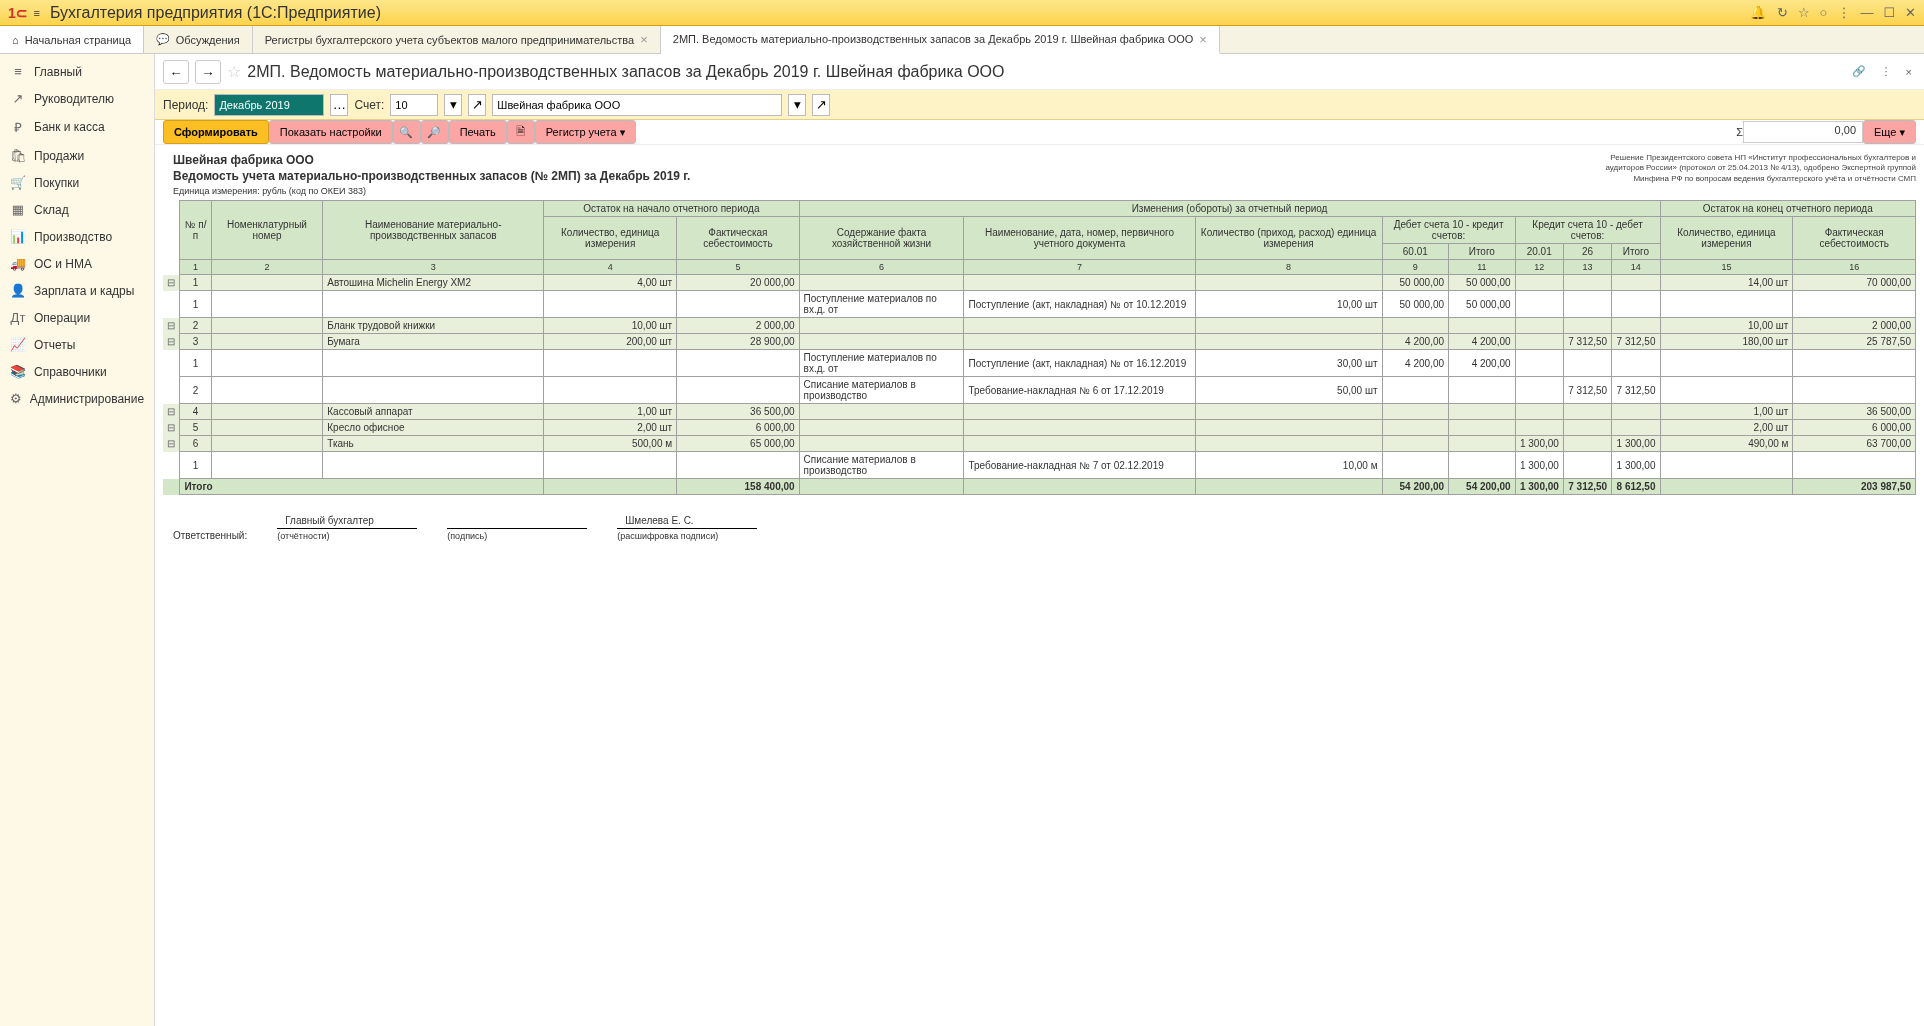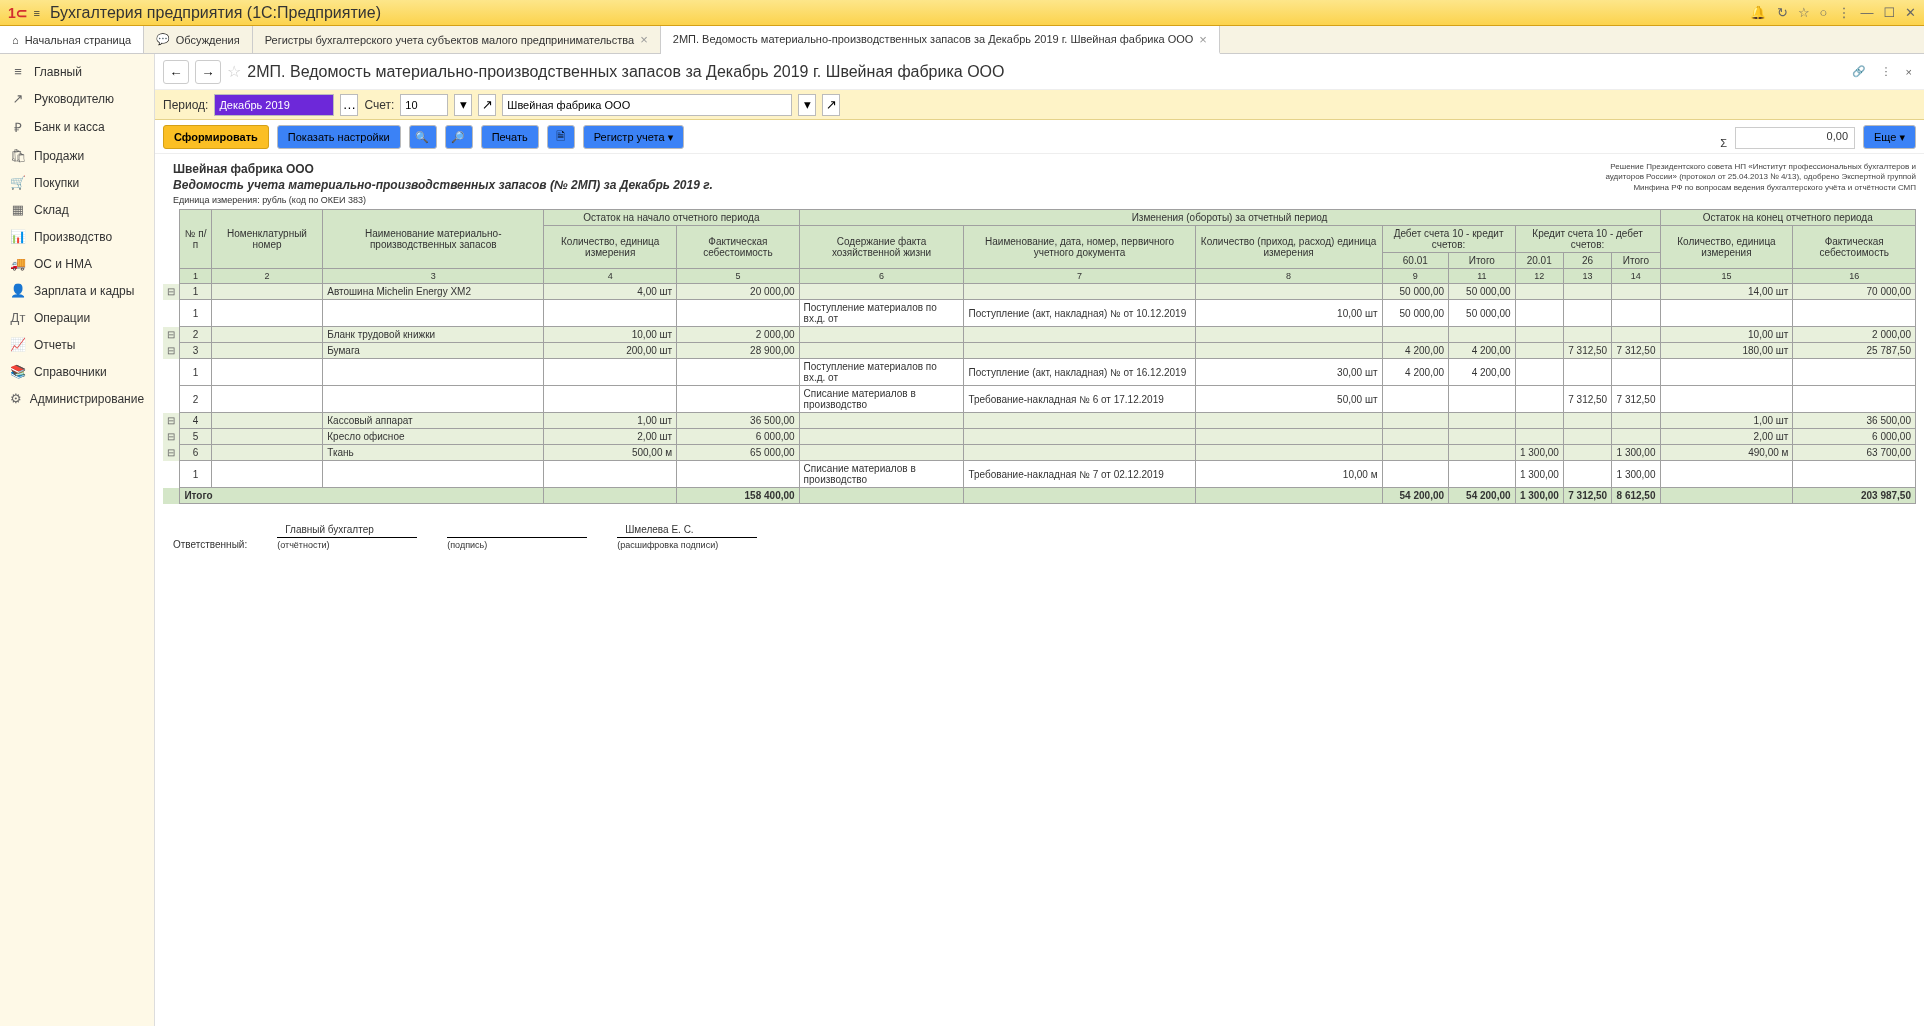--- a/index.html
+++ b/index.html
@@ -28,36 +28,36 @@
 
 .doc-header { height: 36px; display: flex; align-items: center; padding: 4px 8px; gap: 6px; border-bottom: 1px solid #eee; }
 .doc-header .nav-btn { width: 26px; height: 24px; border: 1px solid #ccc; background: #fff; cursor: pointer; border-radius: 3px; }
 .doc-header .star { color: #ccc; font-size: 16px; }
 .doc-header h2 { font-size: 16px; font-weight: normal; flex: 1; }
 .doc-header .hdr-btn { cursor: pointer; color: #666; padding: 2px 4px; }
 
 .params { height: 30px; background: #fef3c7; display: flex; align-items: center; padding: 3px 8px; gap: 6px; border-bottom: 1px solid #e5d28a; font-size: 12px; }
 .params label { }
 .params input, .params select { height: 22px; border: 1px solid #bbb; padding: 0 4px; font-size: 11px; background: #fff; }
-.params .period-input { width: 120px; background: #6d28d9; color: #fff; }
+.params .period-input { width: 110px; background: #0f766e; color: #fff; }
 .params .dots { width: 18px; height: 22px; border: 1px solid #bbb; background: #fff; cursor: pointer; }
 .params .acct { width: 48px; }
 .params .org { width: 290px; }
 
-.toolbar { height: 34px; display: flex; align-items: flex-end; padding: 4px 8px; gap: 8px; border-bottom: 1px solid #eee; }
-.toolbar button { height: 24px; padding: 0 10px; border: 1px solid #bbb; background: #3b82f6; cursor: pointer; border-radius: 3px; font-size: 11px; }
+.toolbar { height: 25px; display: flex; align-items: center; padding: 4px 8px; border-bottom: 1px solid #eee; }
+.toolbar button { height: 24px; padding: 0 10px; border: 1px solid #bbb; background: #fca5a5; cursor: pointer; border-radius: 3px; font-size: 11px; }
 .toolbar button.primary { background: #fbbf24; border-color: #d4a017; font-weight: bold; }
 .toolbar .icon-btn { width: 28px; padding: 0; }
 .toolbar .spacer { flex: 1; }
 .toolbar .sum-box { width: 120px; height: 22px; border: 1px solid #ccc; text-align: right; padding: 2px 6px; }
 
 .report { flex: 1; overflow: auto; padding: 4px 8px; background: #fff; }
 .report-header { display: flex; justify-content: space-between; align-items: flex-start; margin: 4px 0 2px 10px; }
 .report-header .left h3 { font-size: 12px; font-weight: bold; }
-.report-header .left h4 { font-size: 12px; font-weight: bold; margin-top: 2px; font-style: italic; }
+.report-header .left h4 { font-size: 12px; font-weight: bold; margin-top: 2px; }
 .report-header .right { font-size: 8px; text-align: right; color: #444; max-width: 400px; line-height: 1.3; }
 .unit-line { font-size: 9px; margin: 2px 0 4px 10px; }
 
 table.rpt { border-collapse: collapse; width: 100%; font-size: 10px; }
 table.rpt th, table.rpt td { border: 1px solid #a0a0a0; padding: 2px 4px; vertical-align: middle; }
 table.rpt th { background: #d4e6c8; font-weight: normal; text-align: center; }
 table.rpt .num { text-align: right; }
 table.rpt .ctr { text-align: center; }
 table.rpt tr.sub th { background: #d4e6c8; }
 table.rpt tr.colnum td { background: #d4e6c8; text-align: center; font-size: 9px; }

